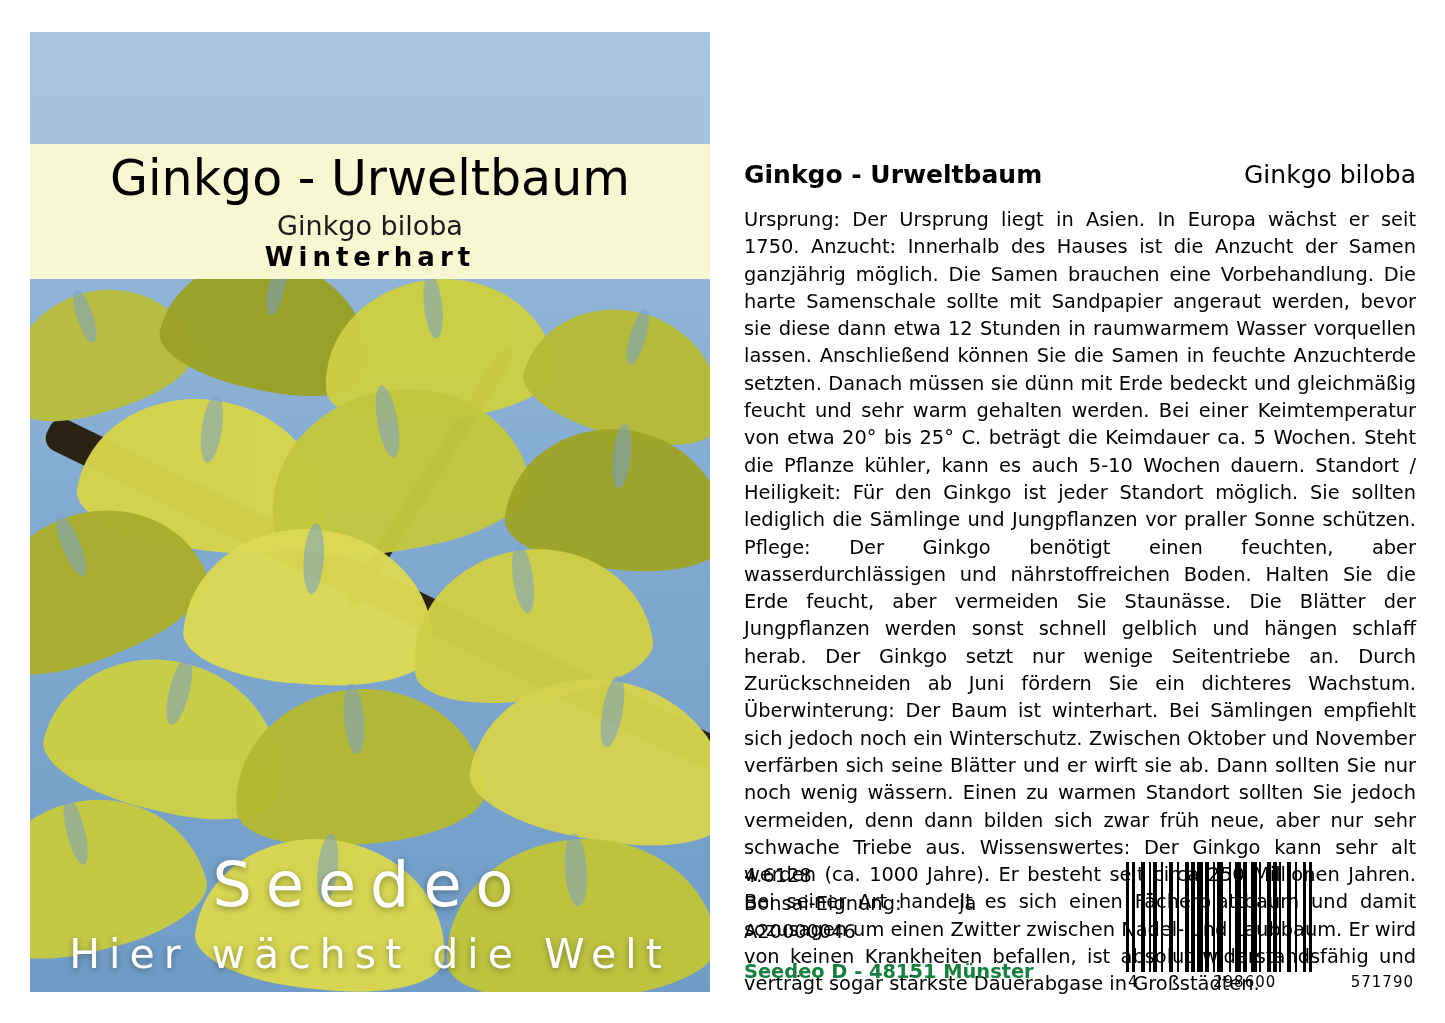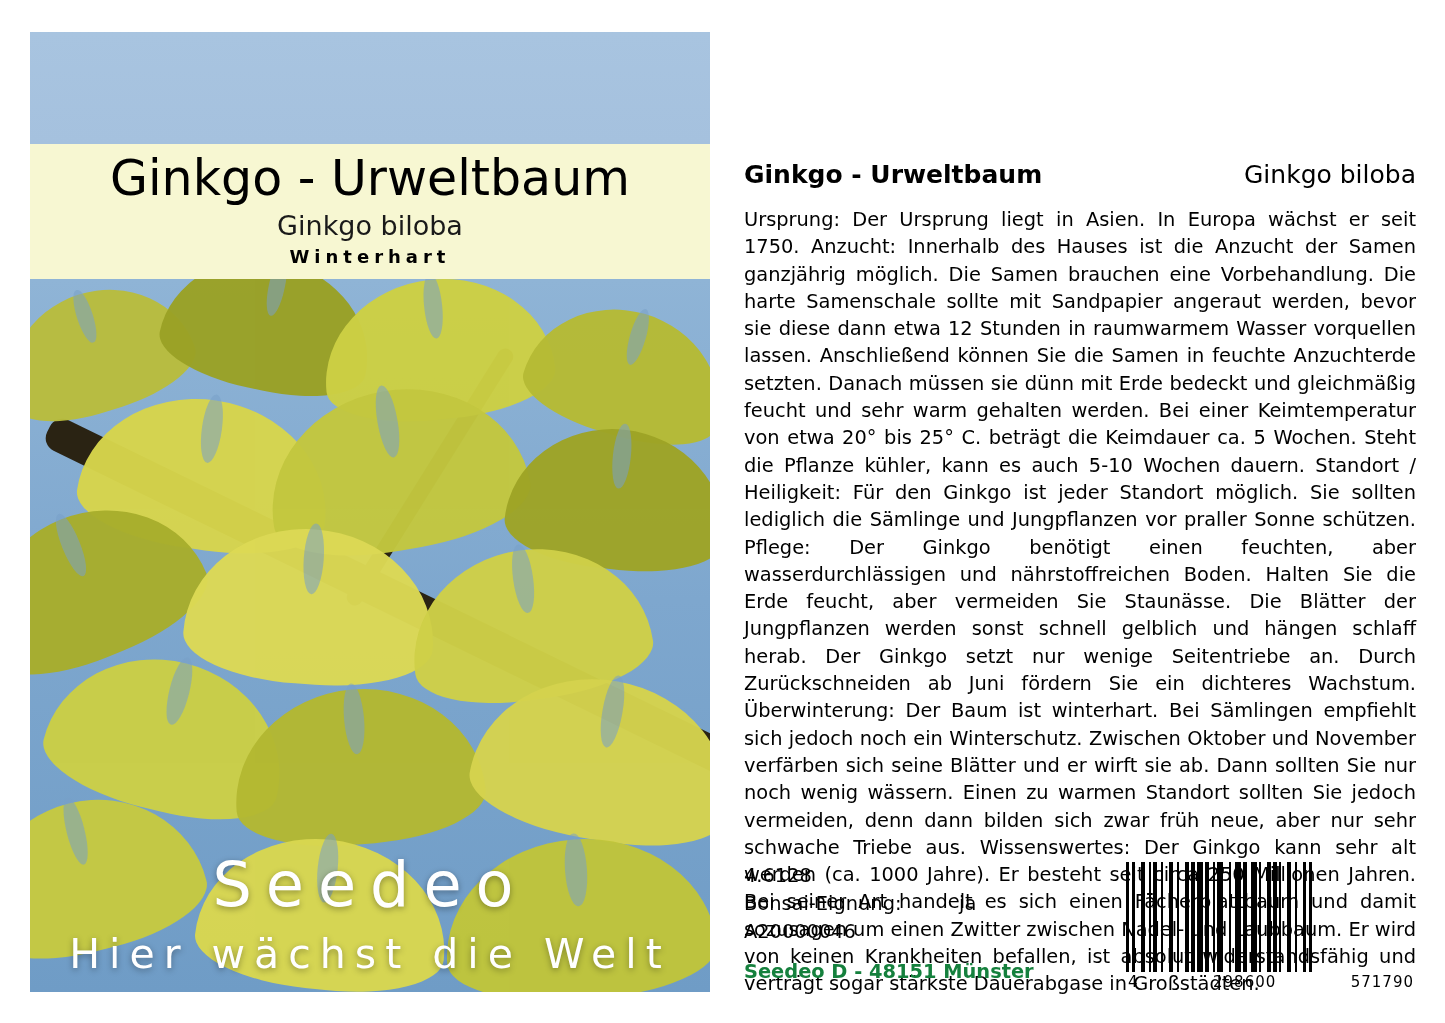--- a/index.html
+++ b/index.html
@@ -50,21 +50,21 @@
     font-weight: 400;
     white-space: nowrap;
   }
   #packet-subtitle {
     font-size: 27px;
     line-height: 32px;
     color: #1a1a1a;
     margin-top: 2px;
   }
   #packet-hardy {
-    font-size: 18px;
+    font-size: 26px;
     line-height: 24px;
     color: #000;
     font-weight: bold;
     letter-spacing: 5px;
     margin-top: 3px;
   }
 
   
   #photo {
     position: absolute;

